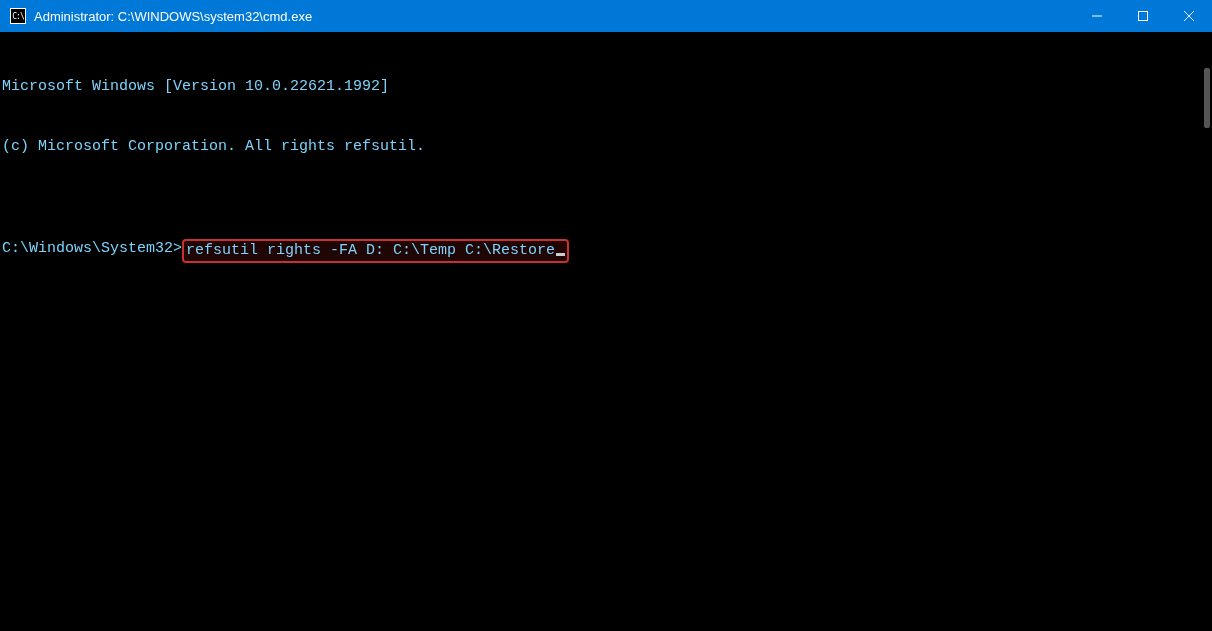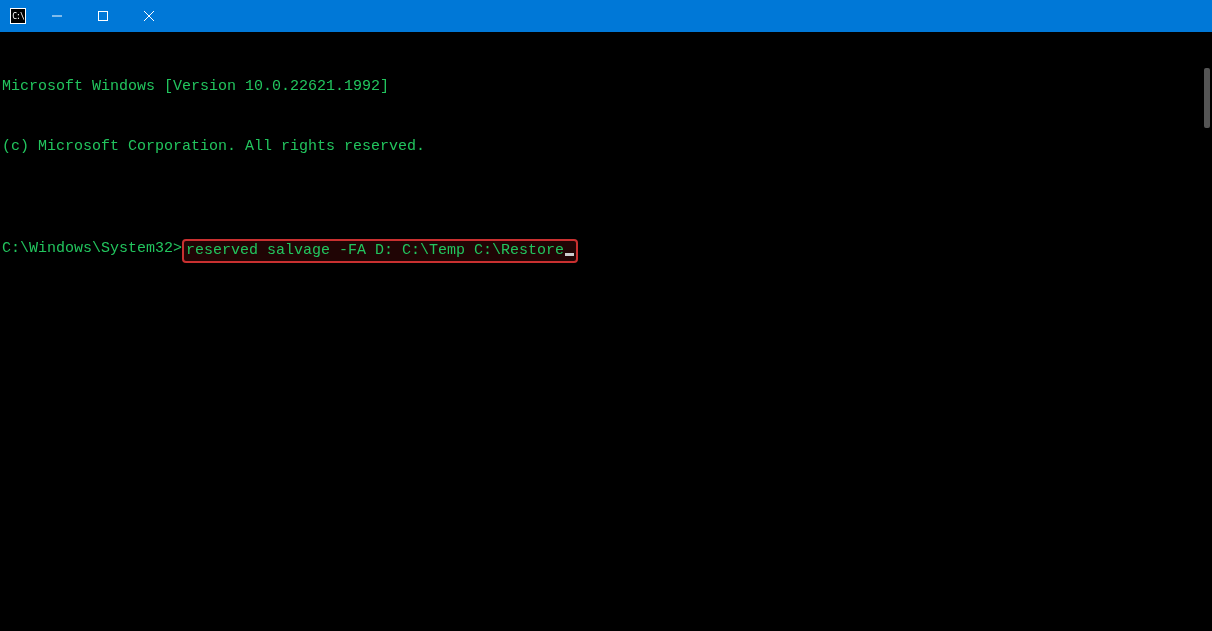--- a/index.html
+++ b/index.html
@@ -47,21 +47,21 @@
       height: 100%;
       display: flex;
       align-items: center;
       justify-content: center;
       color: #fff;
       cursor: pointer;
     }
     .win-btn svg { width: 10px; height: 10px; }
     .terminal {
       background: #000;
-      color: #22c55e;
+      color: #7dd3fc;
       font-size: 15px;
       line-height: 1.35;
       padding: 4px 0 0 2px;
       white-space: pre;
       position: relative;
       height: calc(100% - 32px);
     }
     .term-line { white-space: pre; }
     .prompt-row { display: flex; align-items: flex-start; }
     .hl-box {
@@ -89,20 +89,21 @@
       height: 60px;
       background: #555;
       border-radius: 2px;
     }
   </style>
 </head>
 <body>
 
 <div class="titlebar">
   <div class="titlebar-icon">C:\</div>
+  <div class="titlebar-title">Administrator: C:\WINDOWS\system32\cmd.exe</div>
   <div class="window-controls">
     <div class="win-btn">
       <svg viewBox="0 0 10 10">
           <line x1="0" y1="5" x2="10" y2="5" stroke="#fff" stroke-width="1"></line>
         </svg>
     </div>
     <div class="win-btn">
       <svg viewBox="0 0 10 10">
           <rect x="0.5" y="0.5" width="9" height="9" fill="none" stroke="#fff" stroke-width="1"></rect>
         </svg>
@@ -111,19 +112,19 @@
       <svg viewBox="0 0 10 10">
           <line x1="0" y1="0" x2="10" y2="10" stroke="#fff" stroke-width="1"></line>
           <line x1="10" y1="0" x2="0" y2="10" stroke="#fff" stroke-width="1"></line>
         </svg>
     </div>
   </div>
 </div>
 
 <div class="terminal">
   <div class="term-line">Microsoft Windows [Version 10.0.22621.1992]</div>
-  <div class="term-line">(c) Microsoft Corporation. All rights reserved.</div>
+  <div class="term-line">(c) Microsoft Corporation. All rights refsutil.</div>
   <div class="term-line"></div>
   <div class="prompt-row">
-    <span>C:\Windows\System32&gt;</span><span class="hl-box"><span>reserved salvage -FA D: C:\Temp C:\Restore</span><span class="cursor"></span></span>
+    <span>C:\Windows\System32&gt;</span><span class="hl-box"><span>refsutil rights -FA D: C:\Temp C:\Restore</span><span class="cursor"></span></span>
   </div>
   <div class="scrollbar-stub"></div>
 </div>
 
 </body></html>

